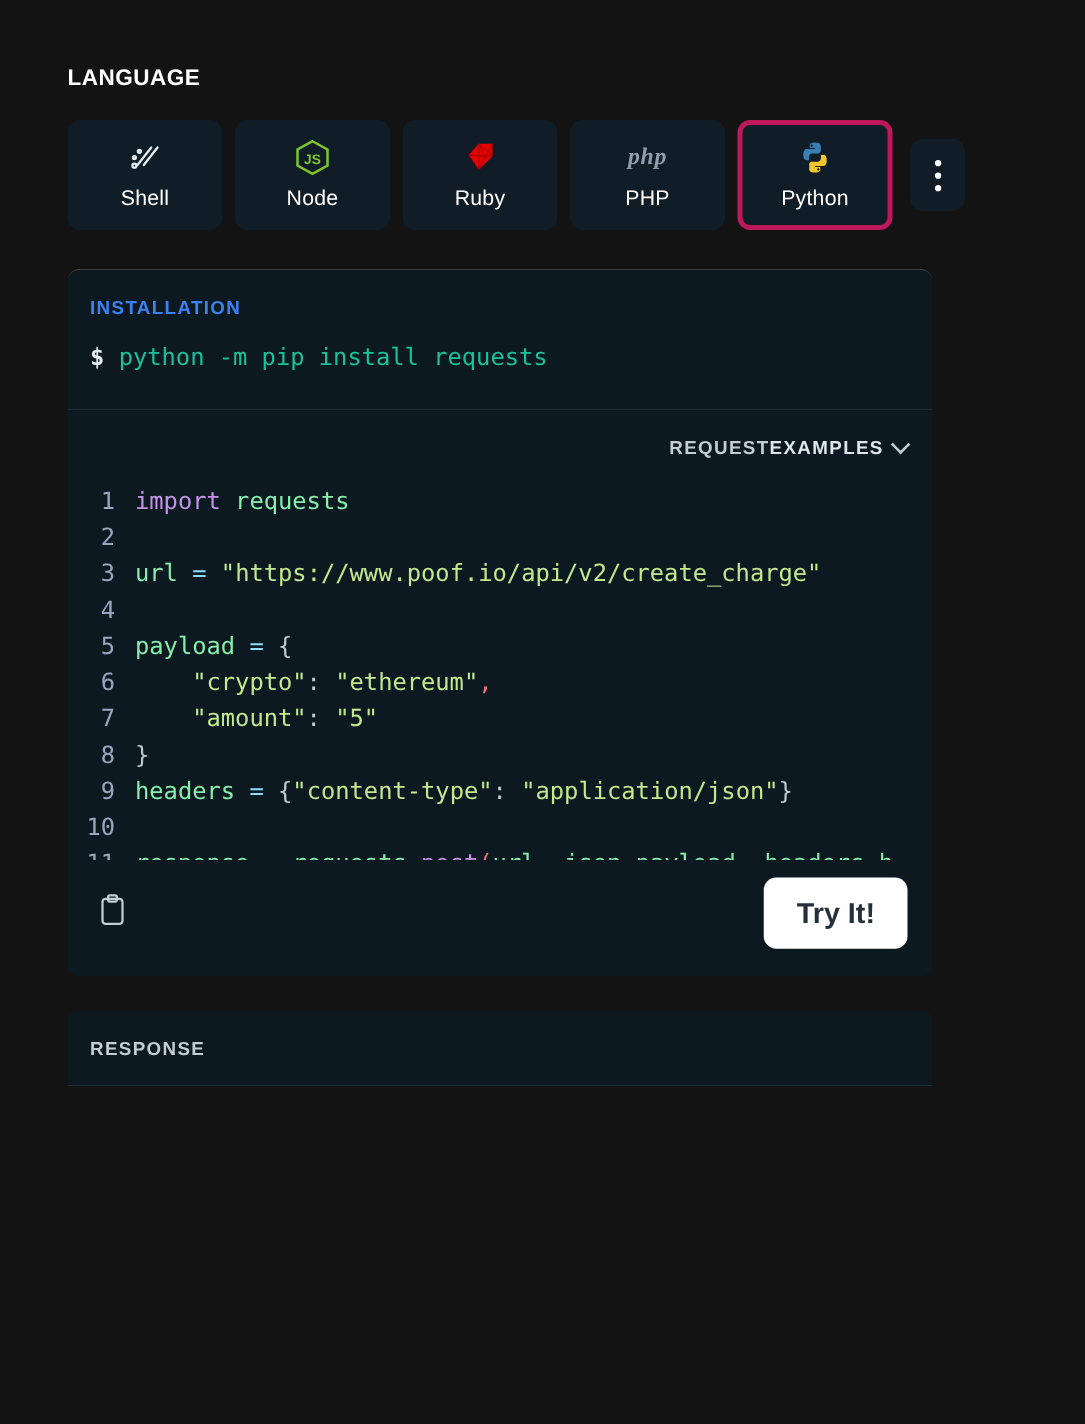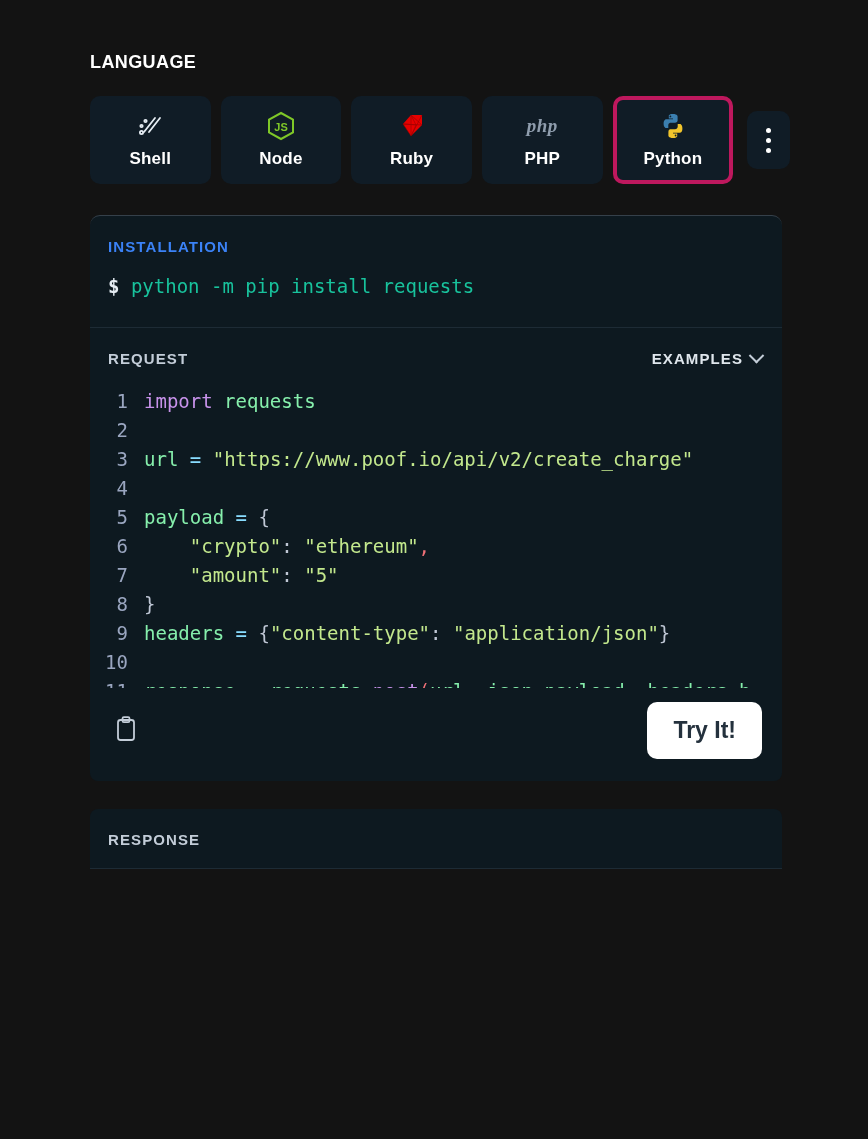--- a/index.html
+++ b/index.html
@@ -9,21 +9,21 @@
     height: 1139px;
     background: #131313;
     font-family: "Liberation Sans", sans-serif;
     overflow: hidden;
   }
 
   .page {
     width: 868px;
     height: 1139px;
     background: #131313;
-    padding: 52px 78px 0 90px;
+    padding: 52px 78px 0 54px;
     position: relative;
   }
 
   
   .section-label {
     font-size: 18px;
     font-weight: 700;
     letter-spacing: 0.4px;
     color: #ffffff;
     margin-bottom: 22px;
@@ -53,21 +53,21 @@
     border: 4px solid #be185d;
   }
   .lang-tab .lang-icon {
     height: 30px;
     display: flex;
     align-items: center;
     justify-content: center;
   }
   .lang-tab .lang-name {
     font-size: 17px;
-    font-weight: 700;
+    font-weight: 400;
     color: #ffffff;
     letter-spacing: 0.2px;
   }
 
   .php-glyph {
     font-family: "Liberation Serif", serif;
     font-style: italic;
     font-weight: 700;
     font-size: 19px;
     color: #8f9dad;
@@ -118,21 +118,21 @@
     white-space: pre;
   }
   .prompt-sym { color: #e6edf3; font-weight: 700; }
   .install-cmd { color: #18c29c; }
 
   .divider { height: 1px; background: #1d2b35; }
 
   .request-head {
     display: flex;
     align-items: center;
-    justify-content: space-between;
+    justify-content: flex-end;
     padding: 22px 20px 0 18px;
   }
   .request-head .title {
     font-size: 15px;
     font-weight: 700;
     letter-spacing: 1.1px;
     color: #c3cdd8;
   }
   .examples {
     display: flex;

